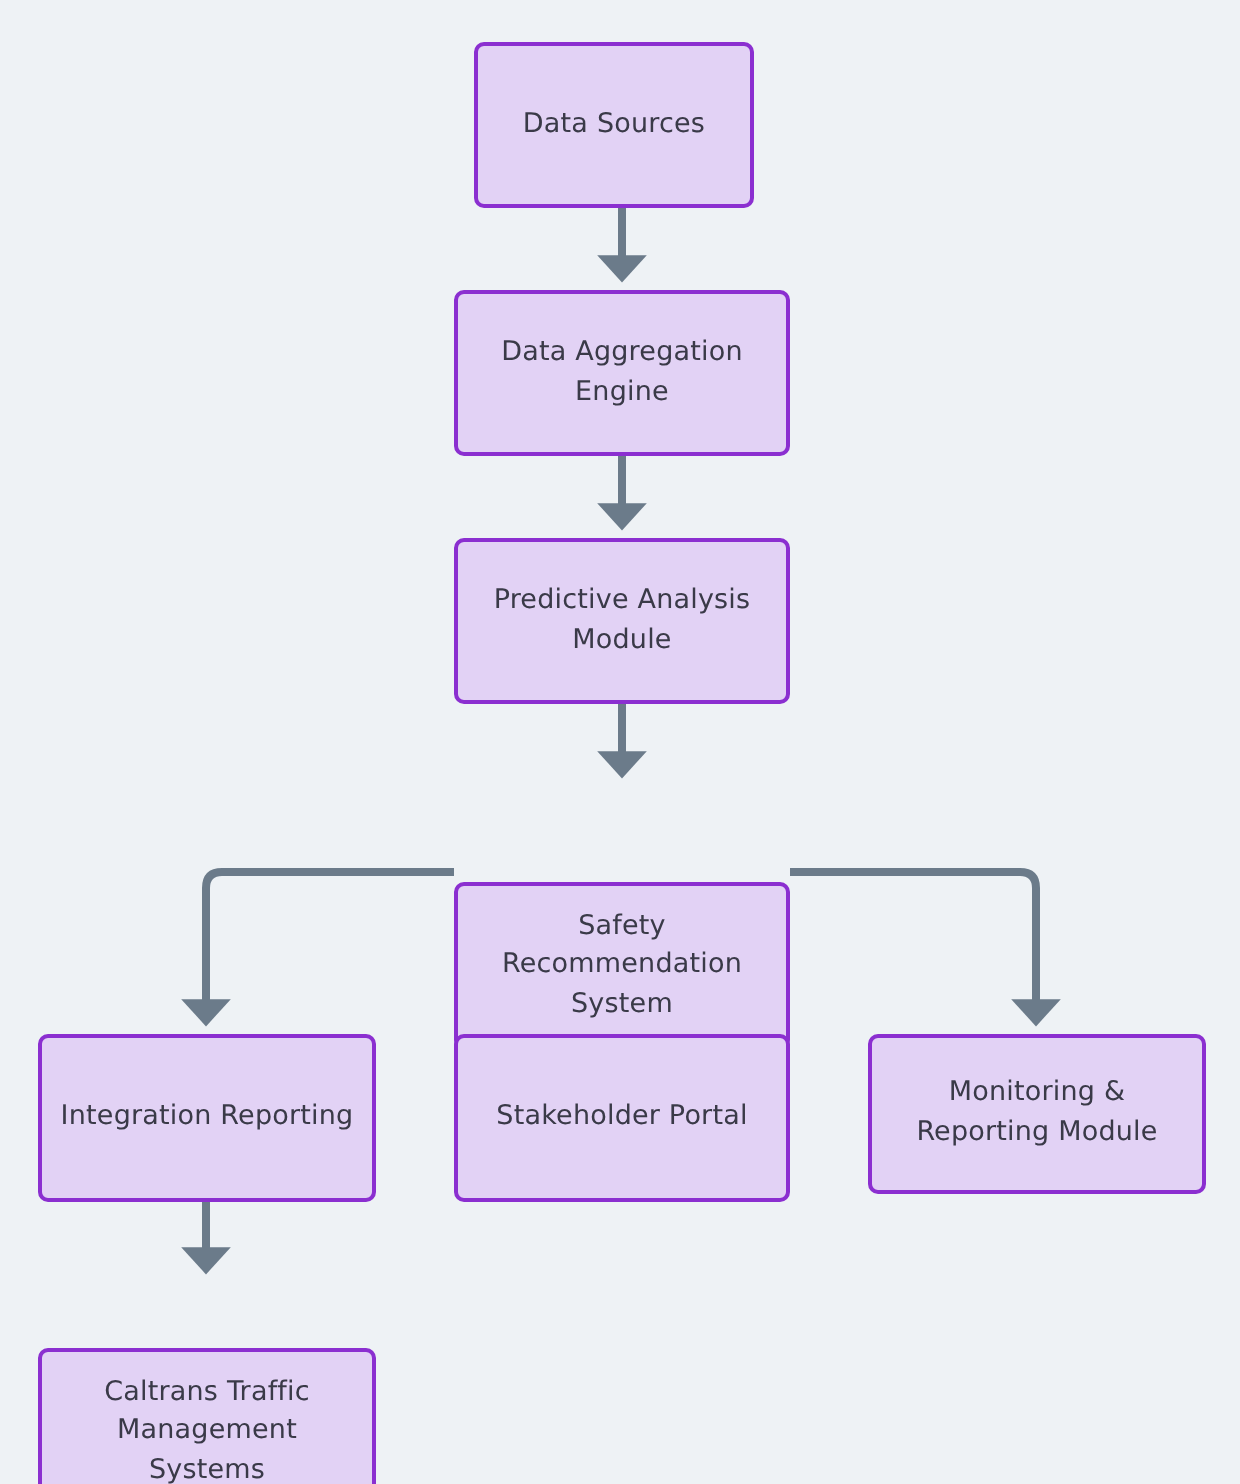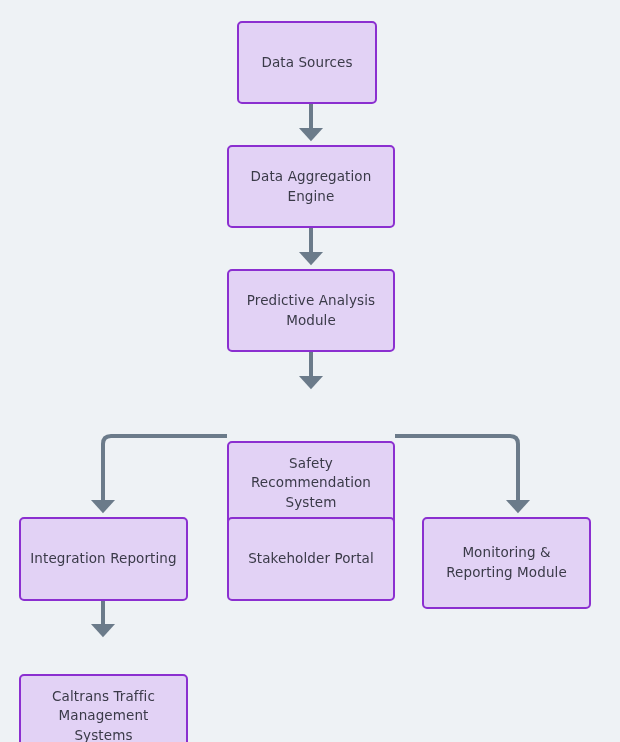--- a/index.html
+++ b/index.html
@@ -46,21 +46,21 @@
     padding: 0 8px;
     white-space: pre-line;
   }
   
   #node-data-sources      { left: 237px; top: 21px;  width: 140px; height: 83px; }
   #node-data-aggregation  { left: 227px; top: 145px; width: 168px; height: 83px; }
   #node-predictive        { left: 227px; top: 269px; width: 168px; height: 83px; }
   #node-safety            { left: 227px; top: 393px; width: 168px; height: 84px; margin-top: 48px; }
   #node-integration       { left: 19px;  top: 517px; width: 169px; height: 84px; }
   #node-stakeholder       { left: 227px; top: 517px; width: 168px; height: 84px; }
-  #node-monitoring        { left: 422px; top: 517px; width: 169px; height: 92px; }
+  #node-monitoring        { left: 434px; top: 517px; width: 169px; height: 80px; }
   #node-caltrans          { left: 19px;  top: 674px; width: 169px; height: 84px; }
 </style>
 </head>
 <body>
 
 <div id="diagram">
 
   <svg id="edges" viewBox="0 0 620 742">
     <defs>
       <marker id="arrowhead" markerWidth="7" markerHeight="7" refX="2.6" refY="3.5" orient="auto" markerUnits="strokeWidth">

